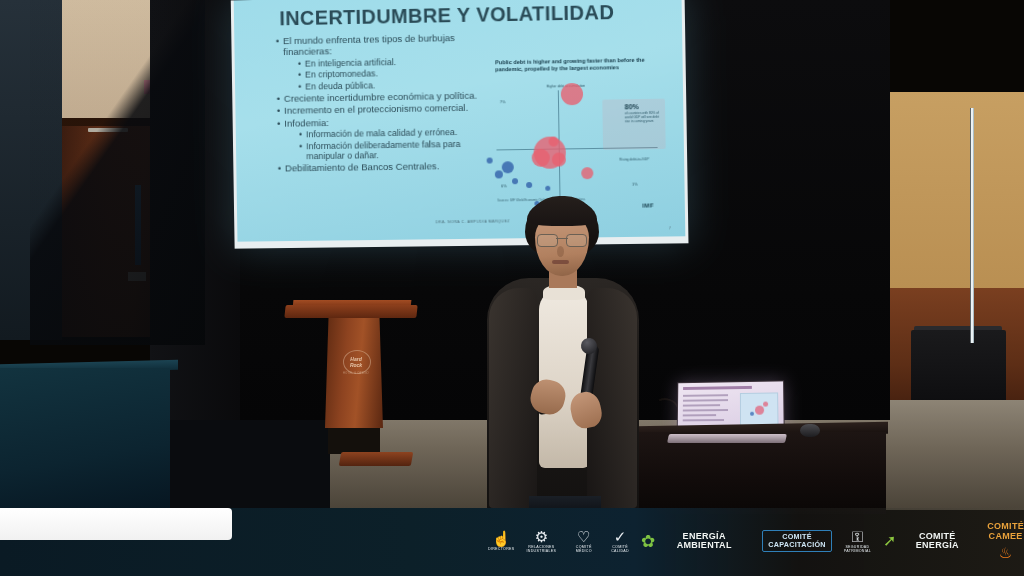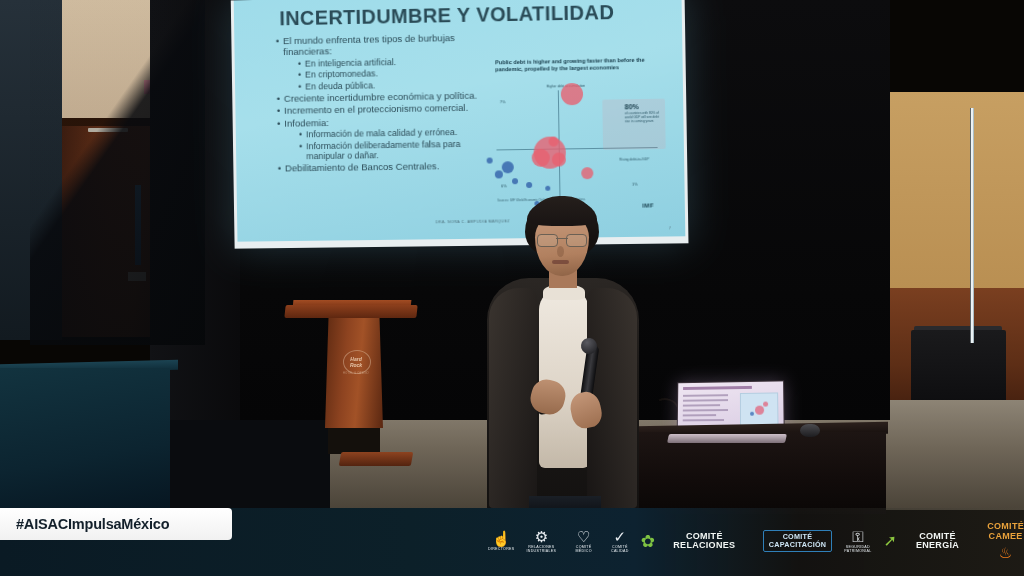--- a/index.html
+++ b/index.html
@@ -388,21 +388,20 @@
     <div class="mic"></div>
     <div class="mic-head"></div>
     <div class="phone"></div>
     <div class="hand-l"></div>
     <div class="hand-r"></div>
     <div class="legs"></div>
   </div>
 
   <div class="banner-bg">
     <div class="hash-bar"></div>
-    <div class="hash-txt">#AISACImpulsaMéxico</div>
 
     <div class="logos">
       <div class="logo">
         <span class="glyph">☝</span>
         <span class="cap">DIRECTORES</span>
       </div>
       <div class="logo">
         <span class="glyph">⚙</span>
         <span class="cap">RELACIONES
 INDUSTRIALES</span>
@@ -411,21 +410,21 @@
         <span class="glyph">♡</span>
         <span class="cap">COMITÉ MÉDICO</span>
       </div>
       <div class="logo">
         <span class="glyph">✓</span>
         <span class="cap">COMITÉ
 CALIDAD</span>
       </div>
       <div class="logo amb">
         <span class="leafy">✿</span>
-        <span class="cap">COMITÉ RELACIONES</span>
+        <span class="cap">ENERGÍA AMBIENTAL</span>
       </div>
       <div class="logo cap-box">
         <span class="cap">COMITÉ
 CAPACITACIÓN</span>
       </div>
       <div class="logo">
         <span class="glyph">⚿</span>
         <span class="cap">SEGURIDAD
 PATRIMONIAL</span>
       </div>

